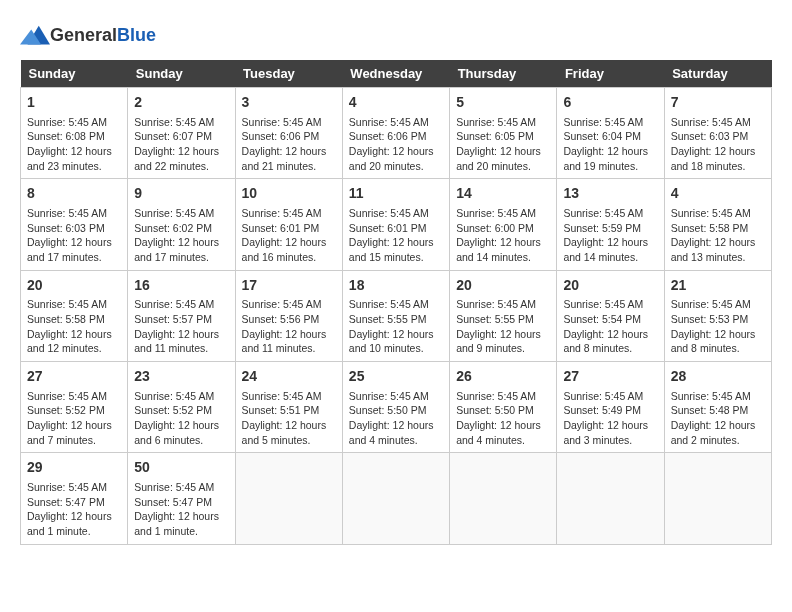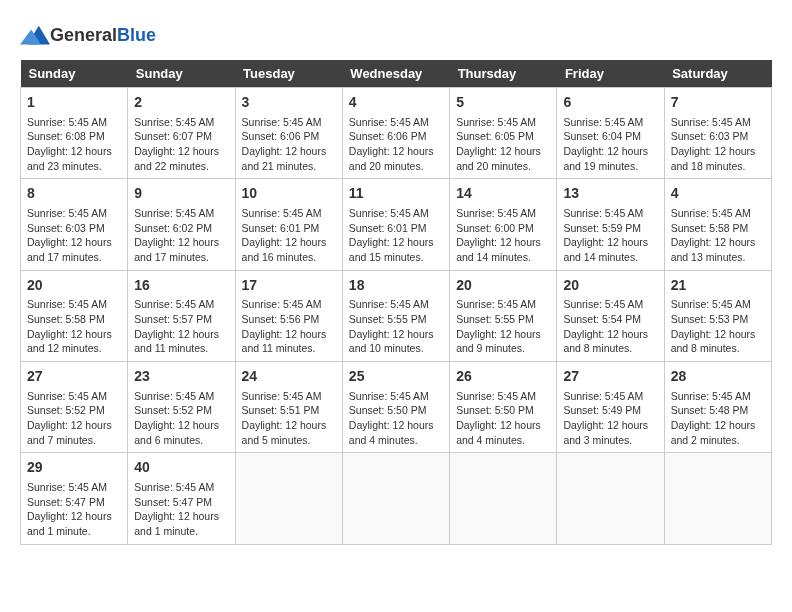--- a/index.html
+++ b/index.html
@@ -225,21 +225,21 @@
           <span class="day-number">28</span>
           <div class="day-info">Sunrise: 5:45 AM<br>Sunset: 5:48 PM<br>Daylight: 12 hours and 2 minutes.</div>
         </td>
       </tr>
       <tr>
         <td>
           <span class="day-number">29</span>
           <div class="day-info">Sunrise: 5:45 AM<br>Sunset: 5:47 PM<br>Daylight: 12 hours and 1 minute.</div>
         </td>
         <td>
-          <span class="day-number">40</span>
+          <span class="day-number">50</span>
           <div class="day-info">Sunrise: 5:45 AM<br>Sunset: 5:47 PM<br>Daylight: 12 hours and 1 minute.</div>
         </td>
         <td class="empty"></td>
         <td class="empty"></td>
         <td class="empty"></td>
         <td class="empty"></td>
         <td class="empty"></td>
       </tr>
     </tbody>
 </table>

